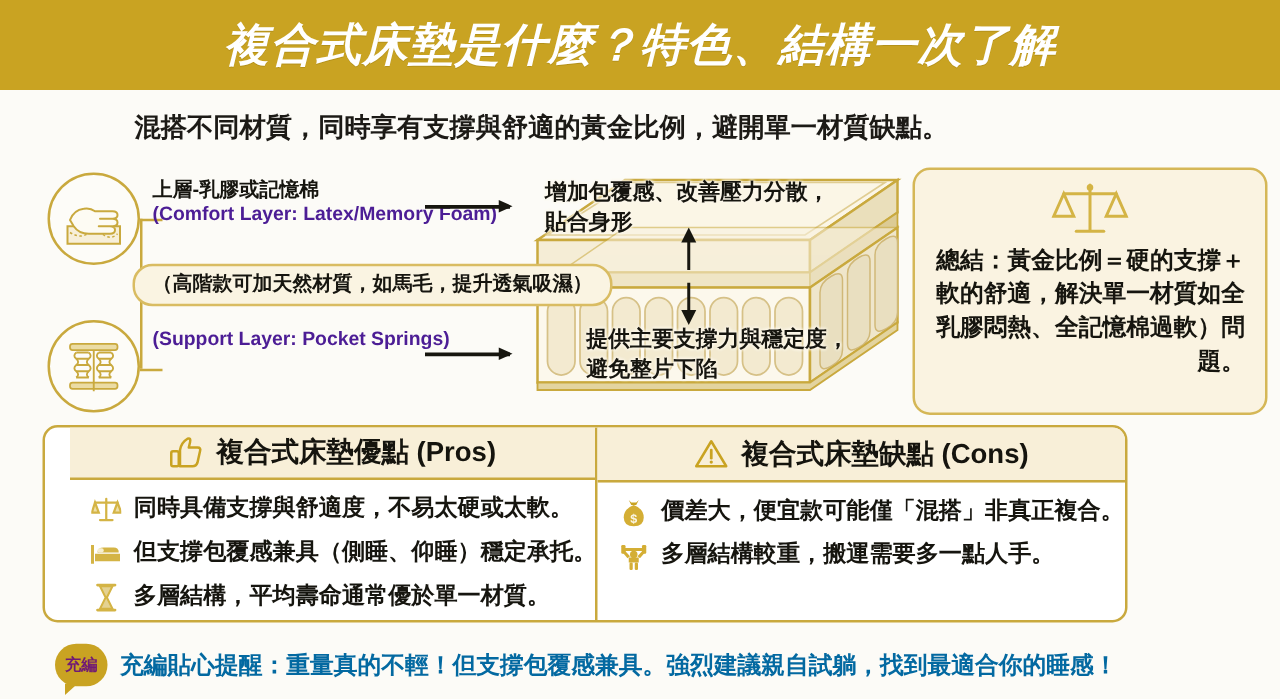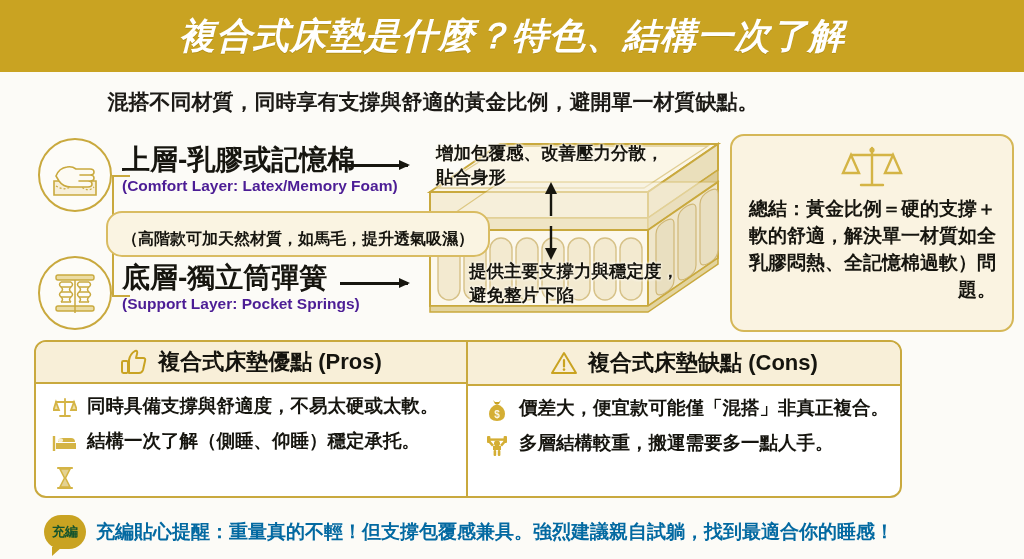--- a/index.html
+++ b/index.html
@@ -76,33 +76,33 @@
   }
   #arm-top { top: 45px; }
   #arm-mid { top: 97px; width: 26px; }
   #arm-bot { top: 165px; }
 
   
   .layer-label { position: absolute; }
   #label-comfort { left: 122px; top: 14px; }
   #label-support { left: 122px; top: 132px; }
   .layer-zh {
-    font-size: 28px; font-weight: bold; color: #16150F;
+    font-size: 16px; font-weight: bold; color: #16150F;
     white-space: nowrap; line-height: 1.15;
   }
   .layer-en {
     font-size: 15.5px; font-weight: bold; color: #4c1d95;
     white-space: nowrap; margin-top: 1px;
   }
 
   
   .note-pill {
     position: absolute;
     left: 106px; top: 81px;
-    padding: 16px 14px 5px 14px;
+    padding: 4px 14px 5px 14px;
     border: 2px solid #D9BC62;
     border-radius: 16px;
     background: #FAF4E2;
     font-size: 16px; font-weight: bold; color: #16150F;
     white-space: nowrap;
   }
 
   
   .arrow-line {
     position: absolute;
@@ -158,20 +158,21 @@
   
   .pc-panel {
     position: absolute;
     left: 34px; top: 340px;
     width: 868px; height: 158px;
     border: 2px solid #C9A93E;
     border-radius: 12px;
     background: #FFFFFF;
     display: flex;
     overflow: hidden;
+    padding-left: 20px;
   }
   .pc-col { width: 50%; display: flex; flex-direction: column; }
   .pc-col.left { border-right: 2px solid #C9A93E; }
   .pc-head {
     height: 44px;
     background: #F8EFD8;
     border-bottom: 2px solid #C9A93E;
     display: flex; align-items: center; justify-content: center;
     gap: 10px;
   }
@@ -212,21 +213,21 @@
     flex: 0 0 42px;
   }
   .footer-badge::after {
     content: ""; position: absolute;
     left: 8px; bottom: -7px;
     width: 0; height: 0;
     border-top: 9px solid #C9A322;
     border-right: 10px solid transparent;
   }
   .footer-badge-text {
-    color: #14532d; font-size: 13px; font-weight: bold;
+    color: #701a75; font-size: 13px; font-weight: bold;
     position: relative; z-index: 2;
   }
   .footer-text {
     font-size: 19px; font-weight: bold; color: #0369a1;
     white-space: nowrap;
   }
 </style>
 </head>
 <body>
 
@@ -316,21 +317,20 @@
     <div class="bracket-arm" id="arm-bot"></div>
 
     <div class="layer-label" id="label-comfort">
       <div class="layer-zh">上層-乳膠或記憶棉</div>
       <div class="layer-en">(Comfort Layer: Latex/Memory Foam)</div>
     </div>
 
     <div class="note-pill">（高階款可加天然材質，如馬毛，提升透氣吸濕）</div>
 
     <div class="layer-label" id="label-support">
-      <div class="layer-zh">底層-獨立筒彈簧</div>
       <div class="layer-en">(Support Layer: Pocket Springs)</div>
     </div>
 
     <div class="arrow-line" id="arrow-top"></div>
     <div class="arrow-line" id="arrow-bot"></div>
 
     <div class="annot" id="annot-top" style="white-space: pre-line;">增加包覆感、改善壓力分散，
 貼合身形</div>
     <div class="annot" id="annot-bot" style="white-space: pre-line;">提供主要支撐力與穩定度，
 避免整片下陷</div>
@@ -394,31 +394,32 @@
 
         <div class="pc-item">
           <span class="pc-item-icon">
             <svg width="26" height="20" viewBox="0 0 26 20">
               <path d="M2,3 L2,18" stroke="#D4B445" stroke-width="2.4" fill="none"></path>
               <rect x="4" y="10" width="20" height="6" fill="#D4B445"></rect>
               <path d="M6,9 q0,-4 5,-4 l8,0 q4,0 4,4 z" fill="#D4B445"></path>
               <rect x="6" y="5.5" width="5" height="3.5" rx="1.6" fill="#F6EECF"></rect>
             </svg>
           </span>
-          <span class="pc-item-text">結構一次了解（側睡、仰睡）穩定承托。</span>
+          <span class="pc-item-text">但支撐包覆感兼具（側睡、仰睡）穩定承托。</span>
         </div>
 
         <div class="pc-item">
           <span class="pc-item-icon">
             <svg width="20" height="24" viewBox="0 0 20 24">
               <path d="M3,2 L17,2" stroke="#D4B445" stroke-width="2.2" stroke-linecap="round"></path>
               <path d="M3,22 L17,22" stroke="#D4B445" stroke-width="2.2" stroke-linecap="round"></path>
               <path d="M5,3 L15,3 L10.5,12 L15,21 L5,21 L9.5,12 Z" fill="#E4D292" stroke="#D4B445" stroke-width="1.6"></path>
             </svg>
           </span>
+          <span class="pc-item-text">多層結構，平均壽命通常優於單一材質。</span>
         </div>
       </div>
     </div>
 
     <div class="pc-col right">
       <div class="pc-head">
         <svg width="28" height="28" viewBox="0 0 28 28">
           <path d="M14,4 L26,24 L2,24 Z" fill="none" stroke="#C9A322" stroke-width="2" stroke-linejoin="round"></path>
           <path d="M14,11 L14,17.5" stroke="#C9A322" stroke-width="2.2" stroke-linecap="round"></path>
           <circle cx="14" cy="20.6" r="1.3" fill="#C9A322"></circle>

